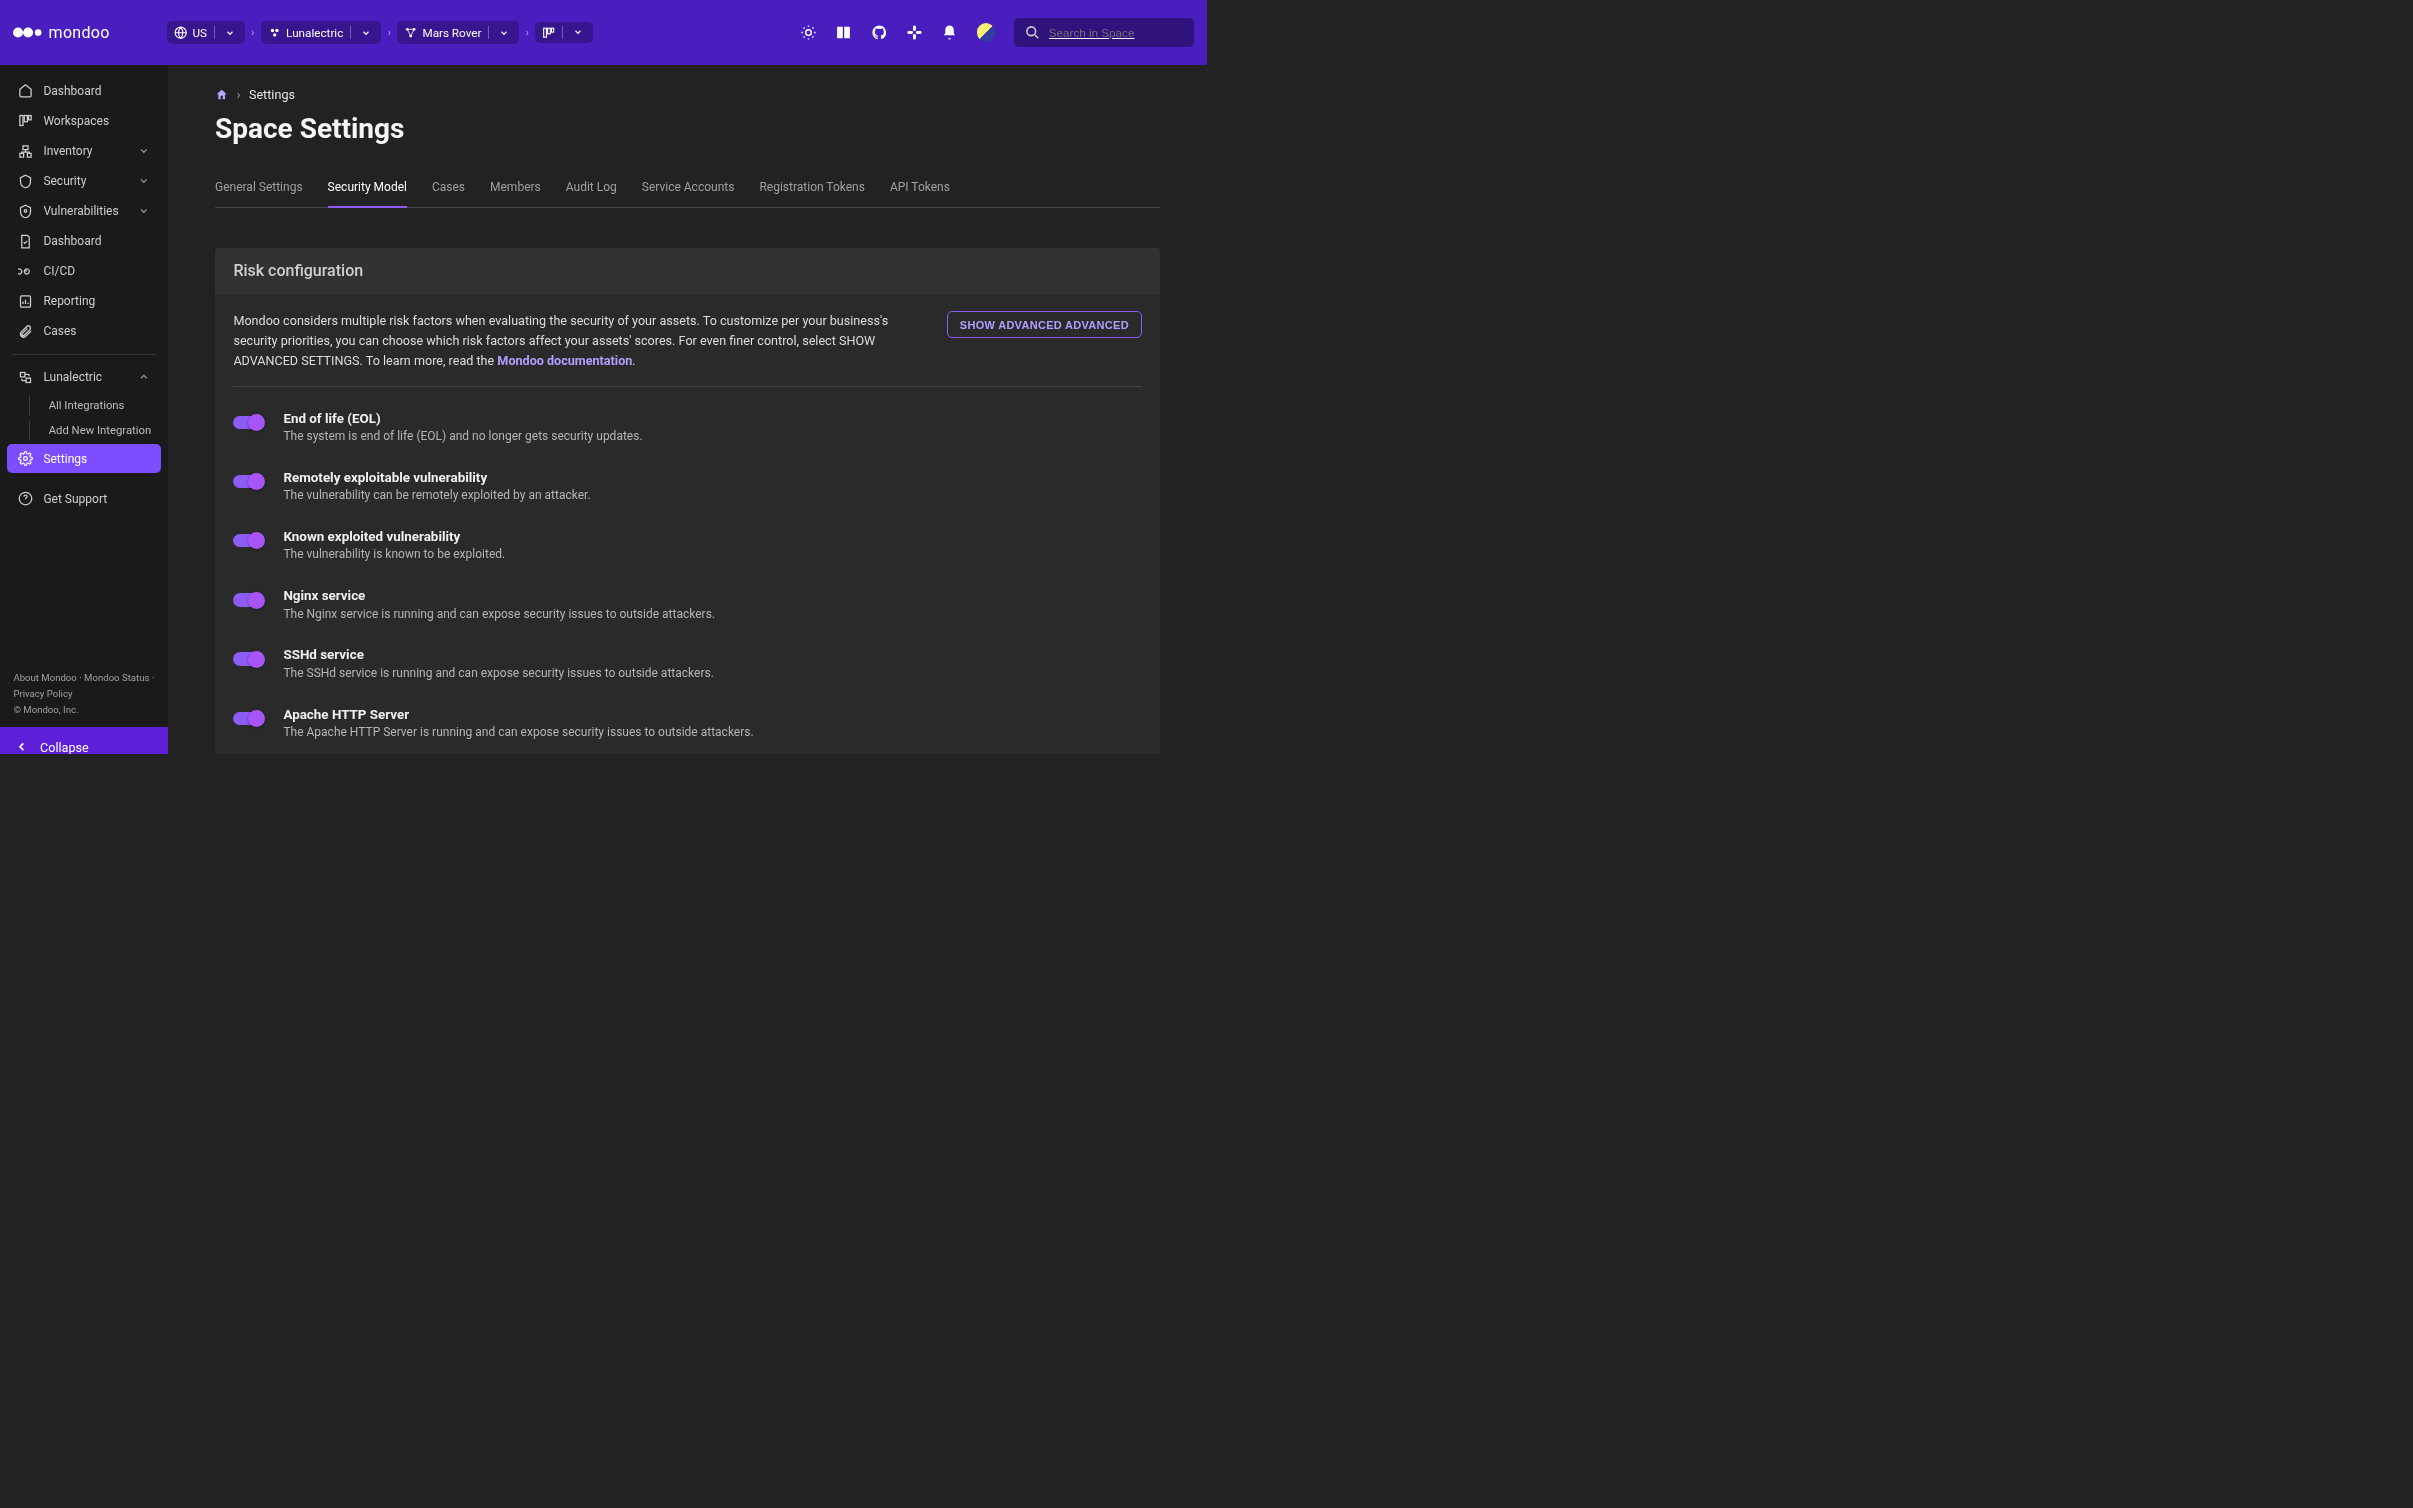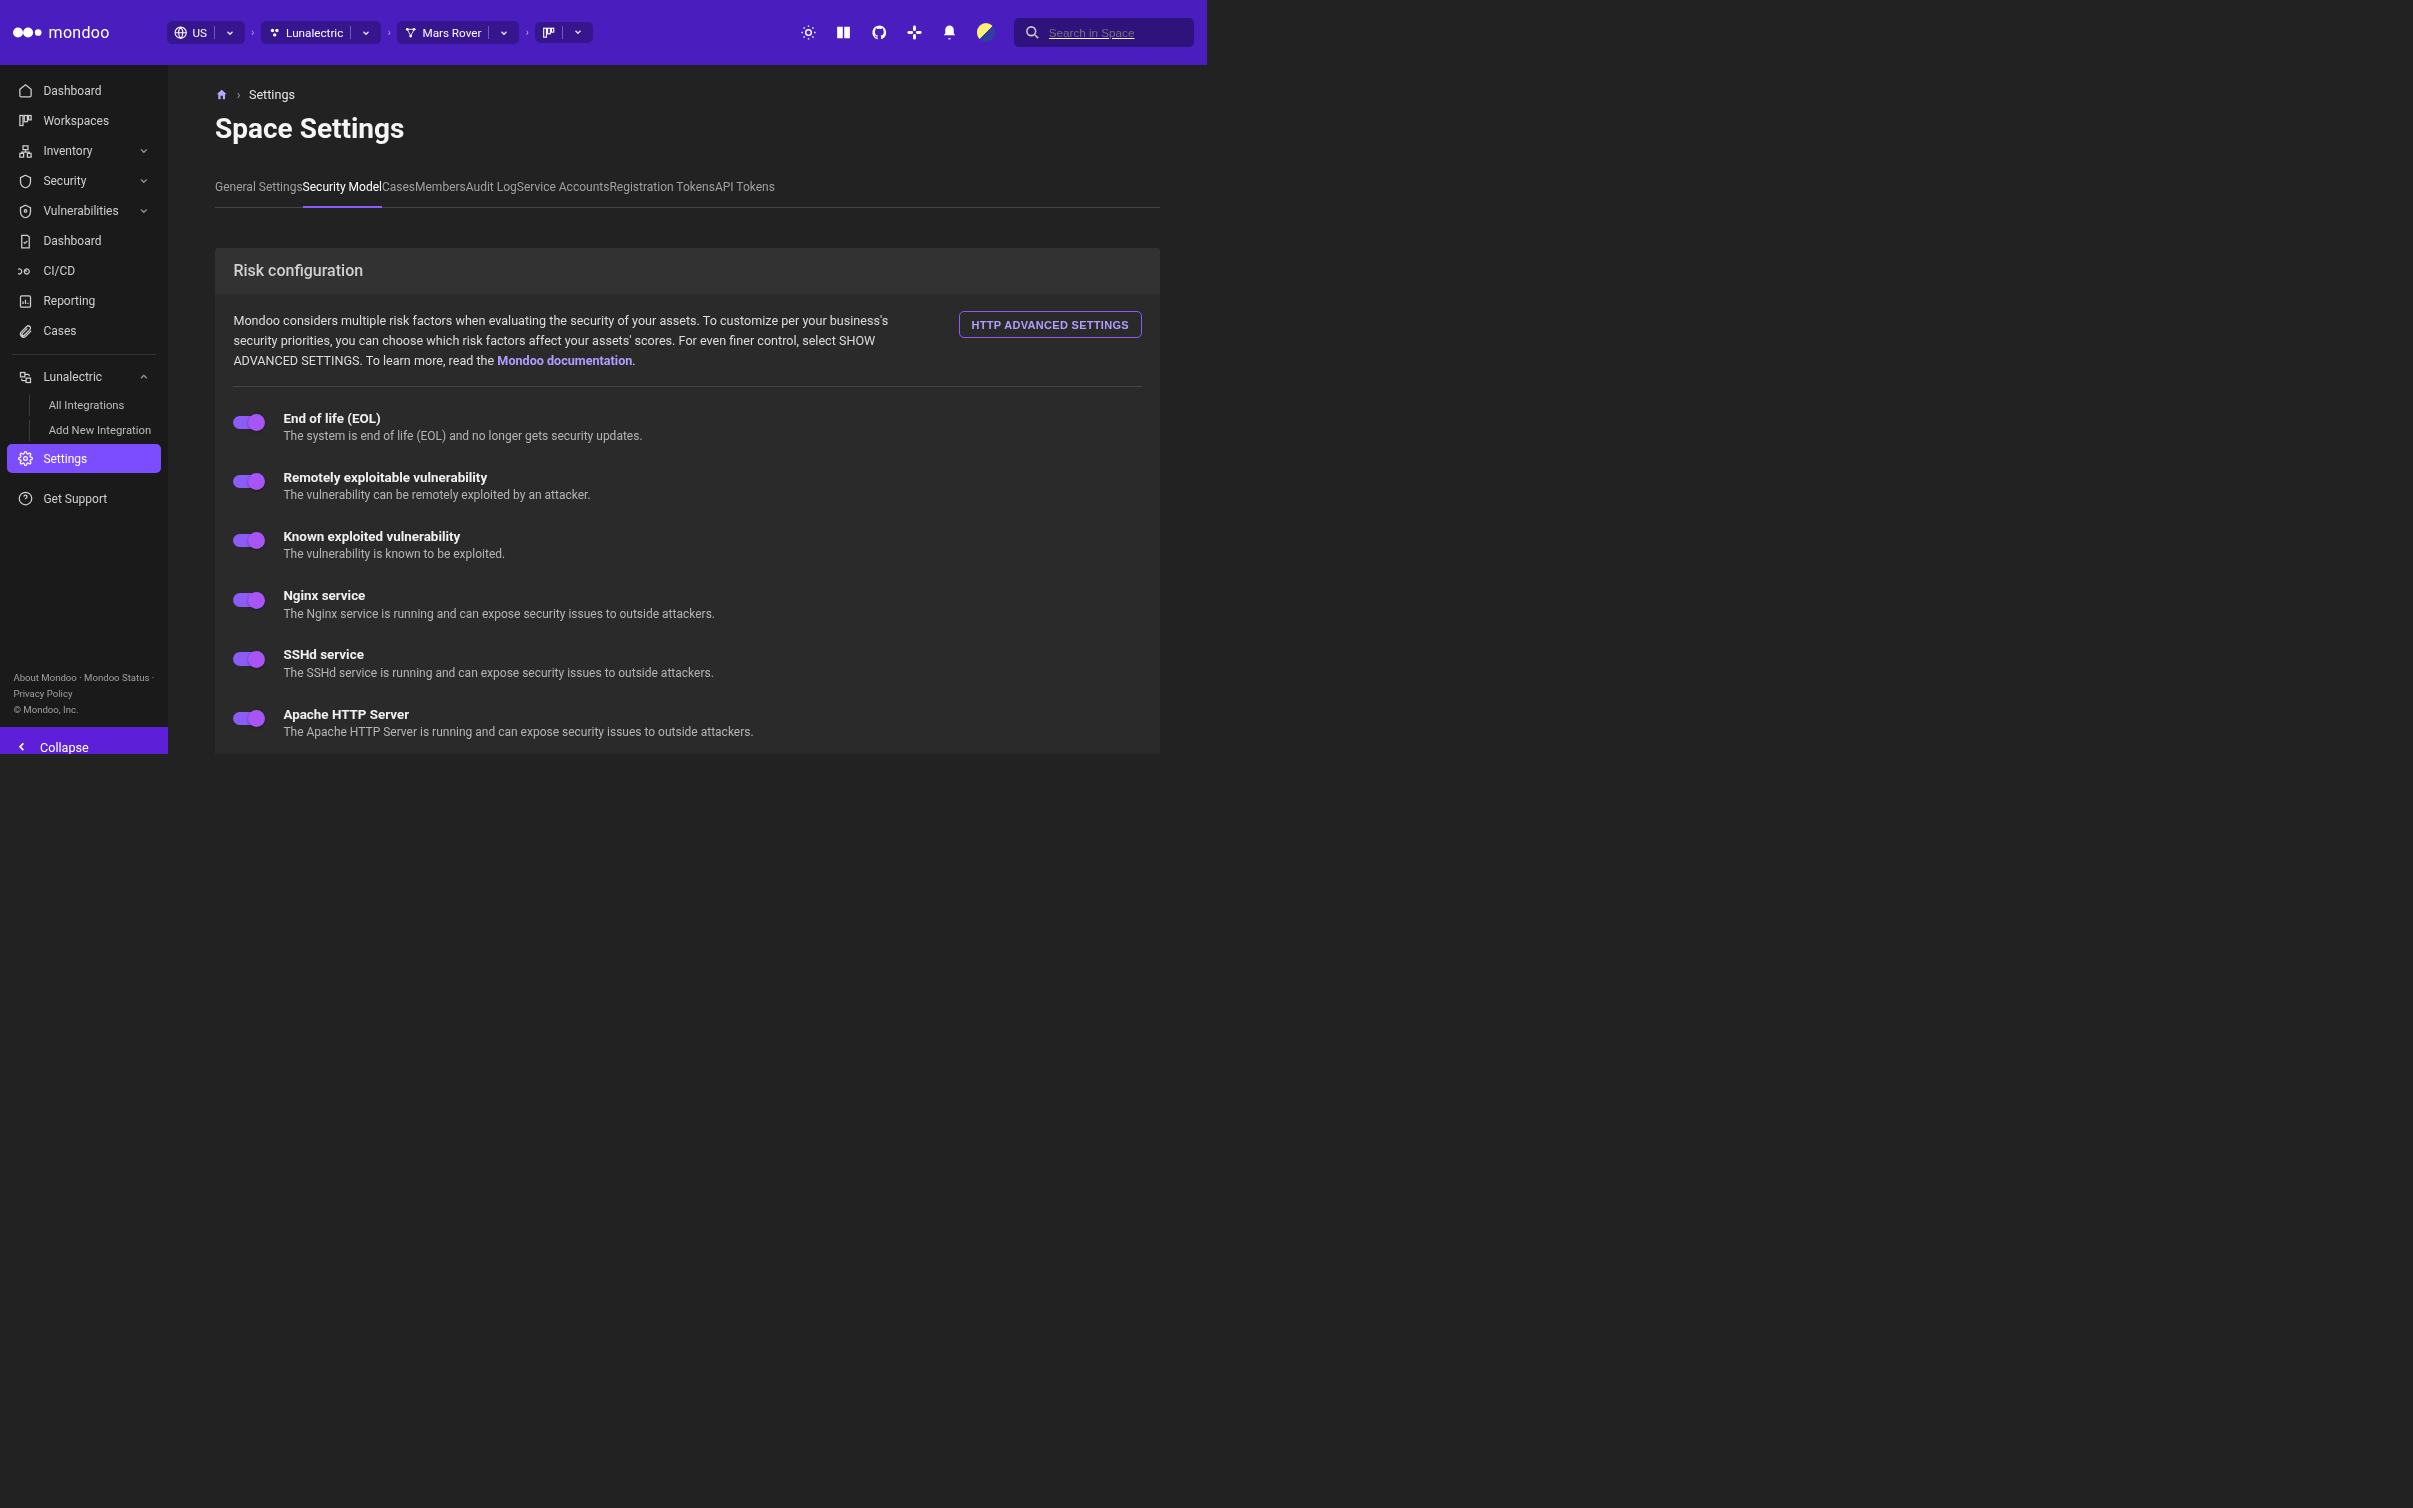--- a/index.html
+++ b/index.html
@@ -123,21 +123,21 @@
     display:flex; align-items:center; gap: 11.7px; padding: 0 15px;
     font-size: 12.6px; cursor:pointer;
   }
 
   
   .main { flex:1; padding: 22px 47px; overflow-y:auto; }
   .breadcrumb { display:flex; align-items:center; gap:8.4px; color: var(--text-dim); font-size:12.6px; margin-bottom: 10px; }
   .breadcrumb .home { color: #b7a7ff; display:flex; }
   .page-title { font-size: 28px; font-weight: 700; margin-bottom: 28.5px; }
 
-  .tabs { display:flex; border-bottom:0.8px solid var(--border-dim); margin-bottom: 40px; }
+  .tabs { display:flex; gap: 25px; border-bottom:0.8px solid var(--border-dim); margin-bottom: 40px; }
   .tab { padding: 6.7px 0 11.7px; color: var(--text-dim); font-size: 12px; cursor:pointer; }
   .tab.active { color: #fff; border-bottom: 2.5px solid var(--purple-accent); margin-bottom:-0.8px; }
 
   .card { background: var(--bg-card); border-radius:3.4px; overflow:hidden; }
   .card-header { background: var(--bg-card-header); padding: 13.4px 18.4px; font-size: 16px; color: #d0d0d0; font-weight:500; }
   .card-body { padding: 17px 18.4px; }
   .risk-intro-row { display:flex; align-items:flex-start; gap: 25px; border-bottom:0.8px solid var(--border-dim); padding-bottom: 15px; margin-bottom: 10px;}
   .risk-intro { color: #ddd; font-size: 12.6px; line-height: 1.6; flex:1; }
   .risk-intro a { color: #b39dff; text-decoration:none;font-weight:bold; }
   .adv-btn {
@@ -488,21 +488,21 @@
       <div class="tab">API Tokens</div>
     </div>
 
     <div class="card">
       <div class="card-header">Risk configuration</div>
       <div class="card-body">
         <div class="risk-intro-row">
           <p class="risk-intro">
             <span>Mondoo considers multiple risk factors when evaluating the security of your assets. To customize per your business's security priorities, you can choose which risk factors affect your assets' scores. For even finer control, select SHOW ADVANCED SETTINGS. To learn more, read the </span><a href="#">Mondoo documentation</a><span>.</span>
           </p>
-          <button class="adv-btn">HTTP ADVANCED SETTINGS</button>
+          <button class="adv-btn">SHOW ADVANCED ADVANCED</button>
         </div>
 
         <div class="risk-item">
           <div class="toggle"></div>
           <div class="risk-text">
             <div class="risk-title">End of life (EOL)</div>
             <div class="risk-desc">The system is end of life (EOL) and no longer gets security updates.</div>
           </div>
         </div>
         <div class="risk-item">

